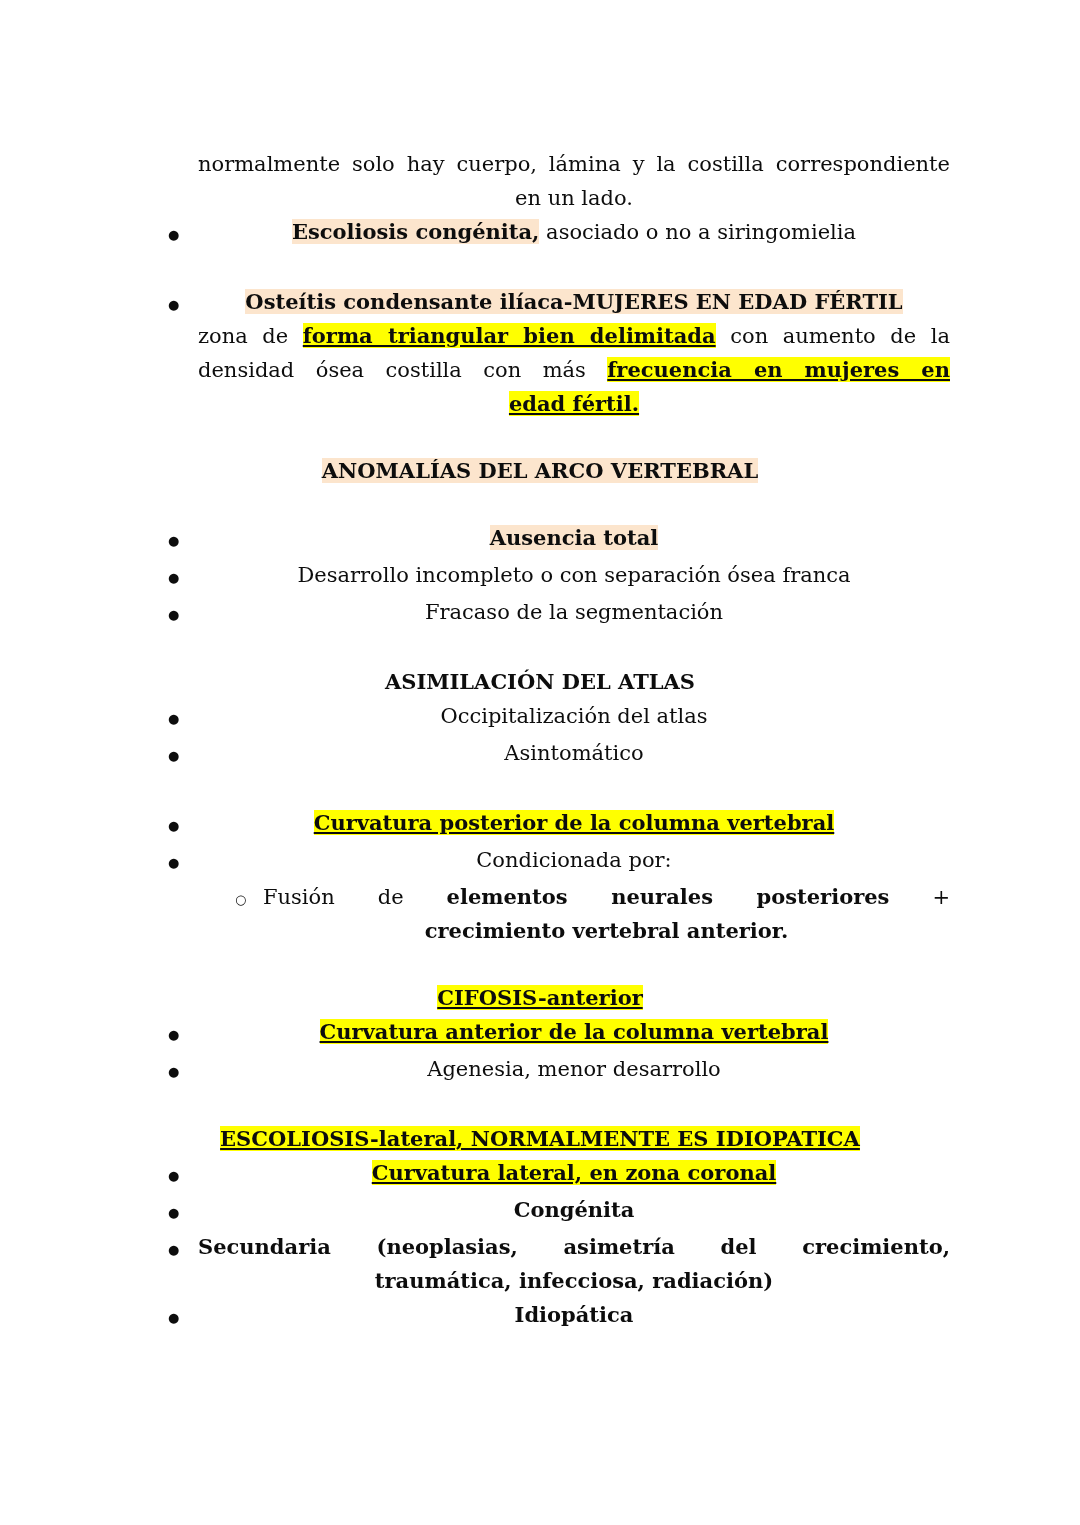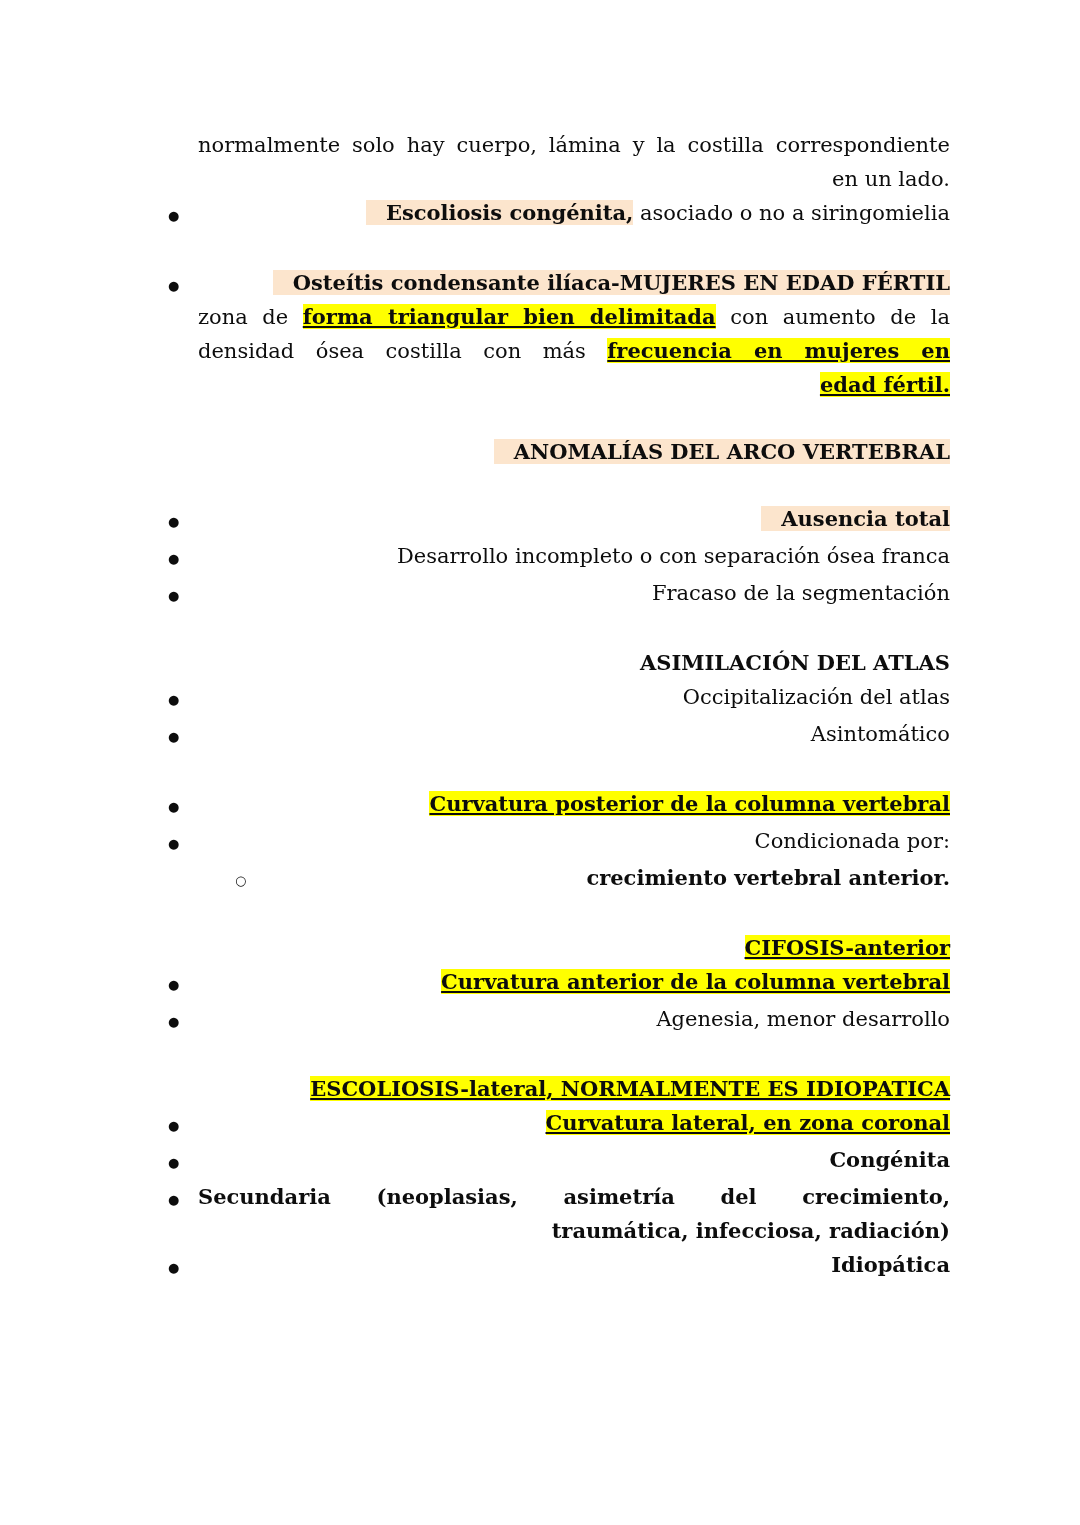--- a/index.html
+++ b/index.html
@@ -17,42 +17,42 @@
     width:1080px;height:1525px;
     box-sizing:border-box;
     padding:128px 130px 40px 130px;
     background:#ffffff;
     overflow:hidden;
     font-family:"DejaVu Serif","Liberation Serif",serif;
     font-size:21px;
     line-height:34px;
     color:var(--text);
   }
-  .doc{width:100%;}
+  .doc{width:100%;margin-top:19px;}
   .spacer{height:33px;}
   .heading{font-weight:bold;}
   .paragraph.cont-l1{margin-left:68px;}
   .bullet{display:flex;align-items:baseline;}
   .bullet.b-l1{margin-left:38px;}
   .bullet.b-l2{margin-left:105px;}
   .marker{
     flex:0 0 30px;
     font-size:13px;
     line-height:34px;
   }
   .bullet.b-l2 .marker{flex:0 0 28px;}
   .btext{flex:1 1 auto;min-width:0;}
-  .line{text-align:right;}
+  .line{text-align:center;}
   .line.stretch{
     text-align:justify;
     text-align-last:justify;
   }
   .b{font-weight:bold;}
   .hl-y{background:var(--hl-yellow);text-decoration:underline;}
-  .hl-p{background:var(--hl-peach);padding-left:20px;}
+  .hl-p{background:var(--hl-peach);}
 </style>
 </head>
 <body>
 
 <div class="page">
   <div class="doc">
       <div class="paragraph cont-l1">
         <div class="line stretch"><span>normalmente solo hay cuerpo, lámina y la costilla correspondiente</span></div>
         <div class="line"><span>en un lado.</span></div>
       </div>
@@ -120,20 +120,21 @@
       </div>
       <div class="bullet b-l1">
         <span class="marker">●</span>
         <div class="btext">
           <div class="line"><span>Condicionada por:</span></div>
         </div>
       </div>
       <div class="bullet b-l2">
         <span class="marker">○</span>
         <div class="btext">
+          <div class="line stretch"><span>Fusión de </span><span class="b">elementos neurales posteriores</span><span> +</span></div>
           <div class="line"><span class="b">crecimiento vertebral anterior.</span></div>
         </div>
       </div>
       <div class="spacer"></div>
       <div class="heading">
         <div class="line"><span class="b hl-y">CIFOSIS-anterior</span></div>
       </div>
       <div class="bullet b-l1">
         <span class="marker">●</span>
         <div class="btext">

